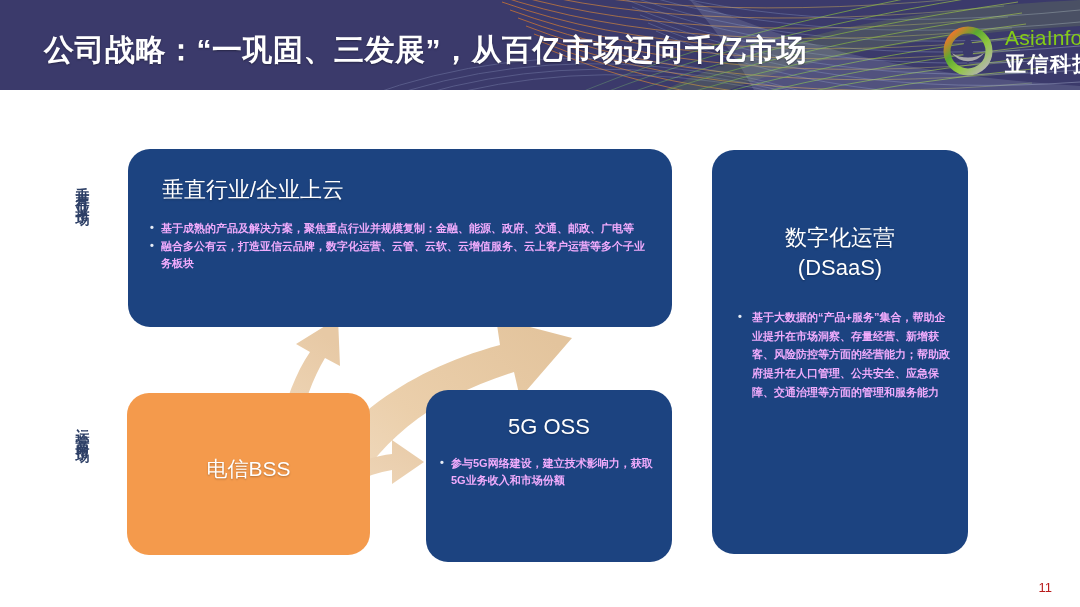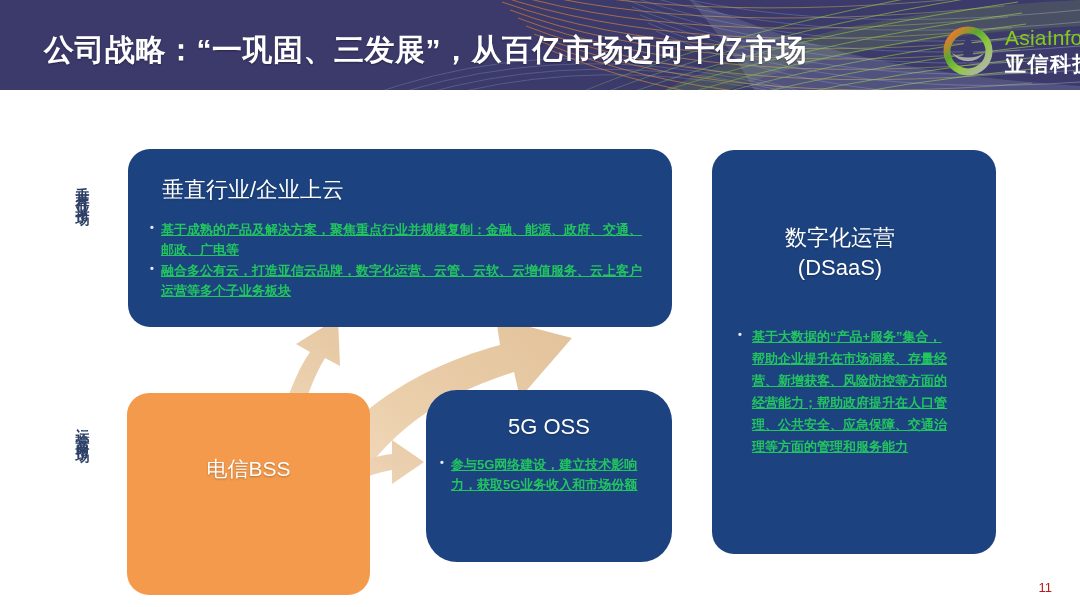--- a/index.html
+++ b/index.html
@@ -99,25 +99,24 @@
   }
   .box-blue   { background: #1c4380; }
   .box-orange { background: #f49a4c; }
 
   .box-title {
     color: #ffffff;
     font-weight: normal;
     text-shadow: 0 1px 2px rgba(0,0,0,0.28);
   }
   .box-body {
-    color: #22c55e;
-    font-size: 13px;
+    color: #f0abfc;
+    font-size: 11px;
     line-height: 1.55;
     font-weight: bold;
-    text-decoration: underline;
   }
   .bullet-list { margin: 0; padding: 0; list-style: none; }
   .bullet-list li {
     position: relative;
     padding-left: 11px;
     margin-bottom: 1px;
   }
   .bullet-list li::before {
     content: "\2022";
     position: absolute;
@@ -139,60 +138,60 @@
   }
   #box-vertical .box-body {
     position: absolute;
     left: 22px; top: 71px;
     width: 500px;
   }
 
   
   #box-dsaas {
     left: 712px; top: 150px;
-    width: 284px; height: 404px;
+    width: 256px; height: 404px;
   }
   #box-dsaas .box-title {
     position: absolute;
     left: 0; top: 73px;
     width: 256px;
     text-align: center;
     font-size: 22px;
     line-height: 1.35;
   }
   #box-dsaas .box-body {
     position: absolute;
-    left: 26px; top: 176px;
+    left: 26px; top: 158px;
     width: 212px;
     line-height: 1.7;
   }
   #box-dsaas .bullet-list li { padding-left: 14px; }
 
   
   #box-5goss {
     left: 426px; top: 390px;
-    width: 246px; height: 172px; border-radius: 31px;
+    width: 246px; height: 172px;
   }
   #box-5goss .box-title {
     position: absolute;
     left: 0; top: 24px;
     width: 246px;
     text-align: center;
     font-size: 22px;
   }
   #box-5goss .box-body {
     position: absolute;
     left: 14px; top: 65px;
     width: 222px;
   }
 
   
   #box-bss {
     left: 127px; top: 393px;
-    width: 243px; height: 202px;
+    width: 243px; height: 162px;
   }
   #box-bss .box-title {
     position: absolute;
     left: 0; top: 62px;
     width: 243px;
     text-align: center;
     font-size: 21px;
   }
 
   

